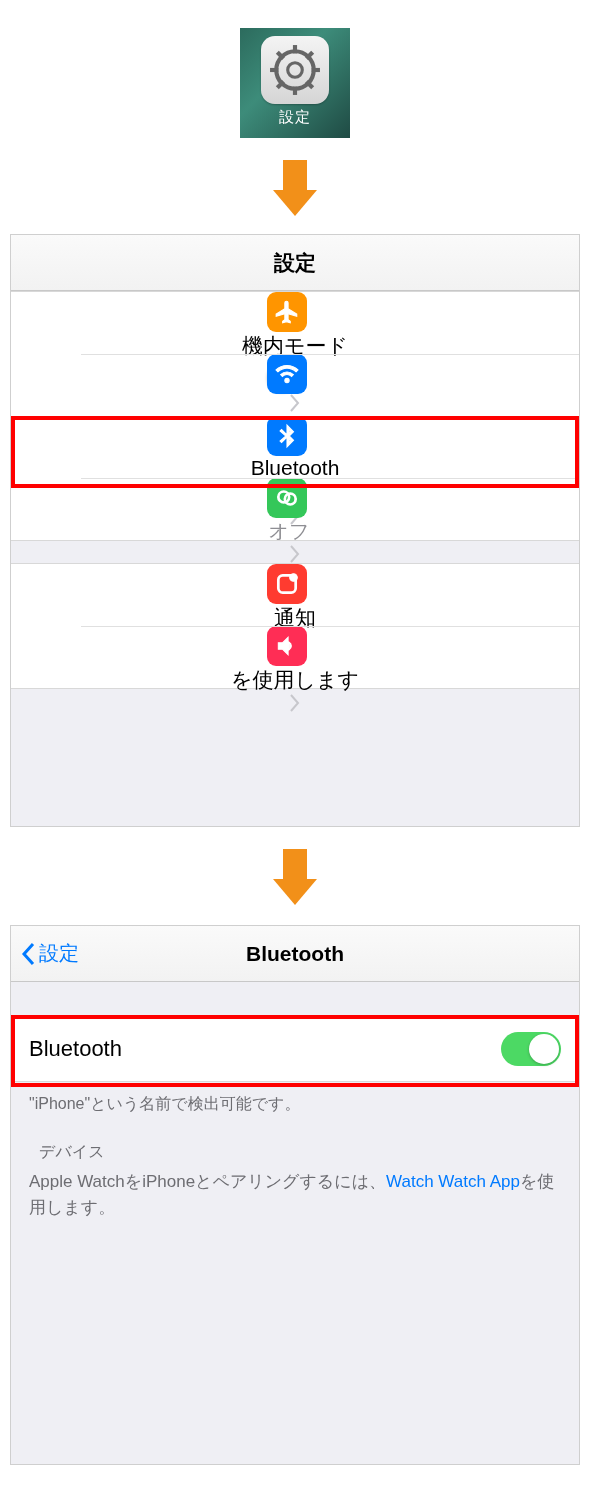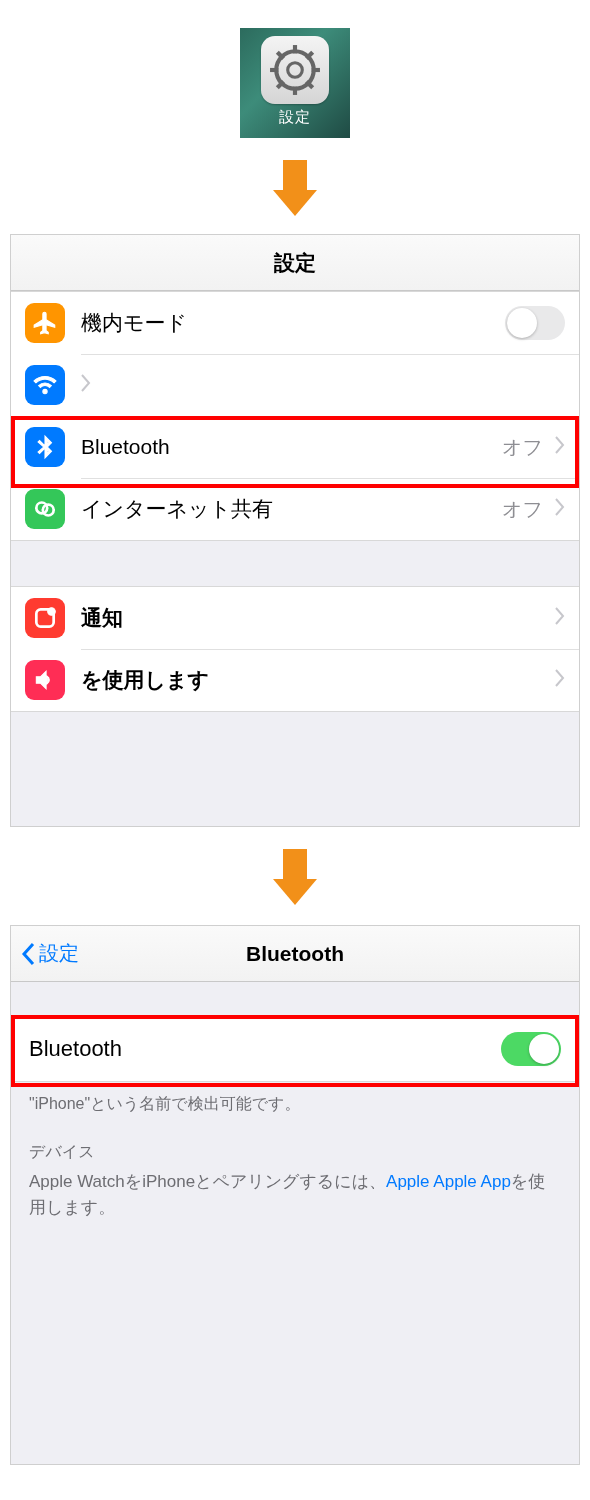--- a/index.html
+++ b/index.html
@@ -90,27 +90,28 @@
     cursor: pointer;
   }
   .nav-back svg { width: 14px; height: 24px; margin-right: 4px; }
   
   .group {
     background: #fff;
     border-top: 1px solid #d8d8d8;
     border-bottom: 1px solid #d8d8d8;
     margin-top: 0;
   }
-  .group + .group { margin-top: 45px; font-weight: bold; }
+  .group + .group { margin-top: 22px; }
   .row {
     display: flex;
     align-items: center;
     height: 62px;
     padding: 0 14px 0 14px;
     position: relative;
+    flex-direction: column;
   }
   .row + .row::before {
     content: "";
     position: absolute;
     left: 70px; right: 0; top: 0;
     height: 1px;
     background: #e0e0e0;
   }
   .row .ic {
     width: 40px; height: 40px;
@@ -188,21 +189,21 @@
   .row-bt .label { font-size: 22px; flex:1; }
   .footer-text {
     font-size: 16px;
     color: #6d6d72;
     padding: 10px 18px 0;
     line-height: 1.5;
   }
   .section-title {
     font-size: 16px;
     color: #6d6d72;
-    padding: 26px 18px 6px;
+    padding: 26px 28px 6px;
   }
   .link { color:#007aff; }
   .pair-text {
     font-size: 17px;
     color:#6d6d72;
     padding: 0 18px;
     line-height:1.5;
   }
 </style>
 </head>
@@ -278,21 +279,20 @@
     </div>
 
 
     <div class="row">
       <div class="ic ic-green2">
         <svg viewBox="0 0 24 24">
             <circle cx="9" cy="11" r="5" fill="none" stroke="#fff" stroke-width="2.5"></circle>
             <circle cx="15" cy="13" r="5" fill="none" stroke="#fff" stroke-width="2.5"></circle>
           </svg>
       </div>
-      <div class="label">インターネット共有</div>
       <div class="detail">オフ</div>
       <span class="chev"><svg viewBox="0 0 10 18">
             <path d="M1 1l7 8-7 8" fill="none" stroke="#c7c7cc" stroke-width="2"></path>
           </svg></span>
     </div>
   </div>
 
   <div class="group">
 
     <div class="row">
@@ -342,15 +342,15 @@
   <div class="group-bt">
     <div class="row-bt">
       <div class="label">Bluetooth</div>
       <div class="toggle-on"></div>
     </div>
   </div>
   <div class="footer-text">"iPhone"という名前で検出可能です。</div>
 
   <div class="section-title">デバイス</div>
   <div class="pair-text">
-    <span>Apple WatchをiPhoneとペアリングするには、</span><span class="link">Apple Apple App</span><span>を使用します。</span>
+    <span>Apple WatchをiPhoneとペアリングするには、</span><span class="link">Watch Watch App</span><span>を使用します。</span>
   </div>
 </div>
 
 </body></html>

